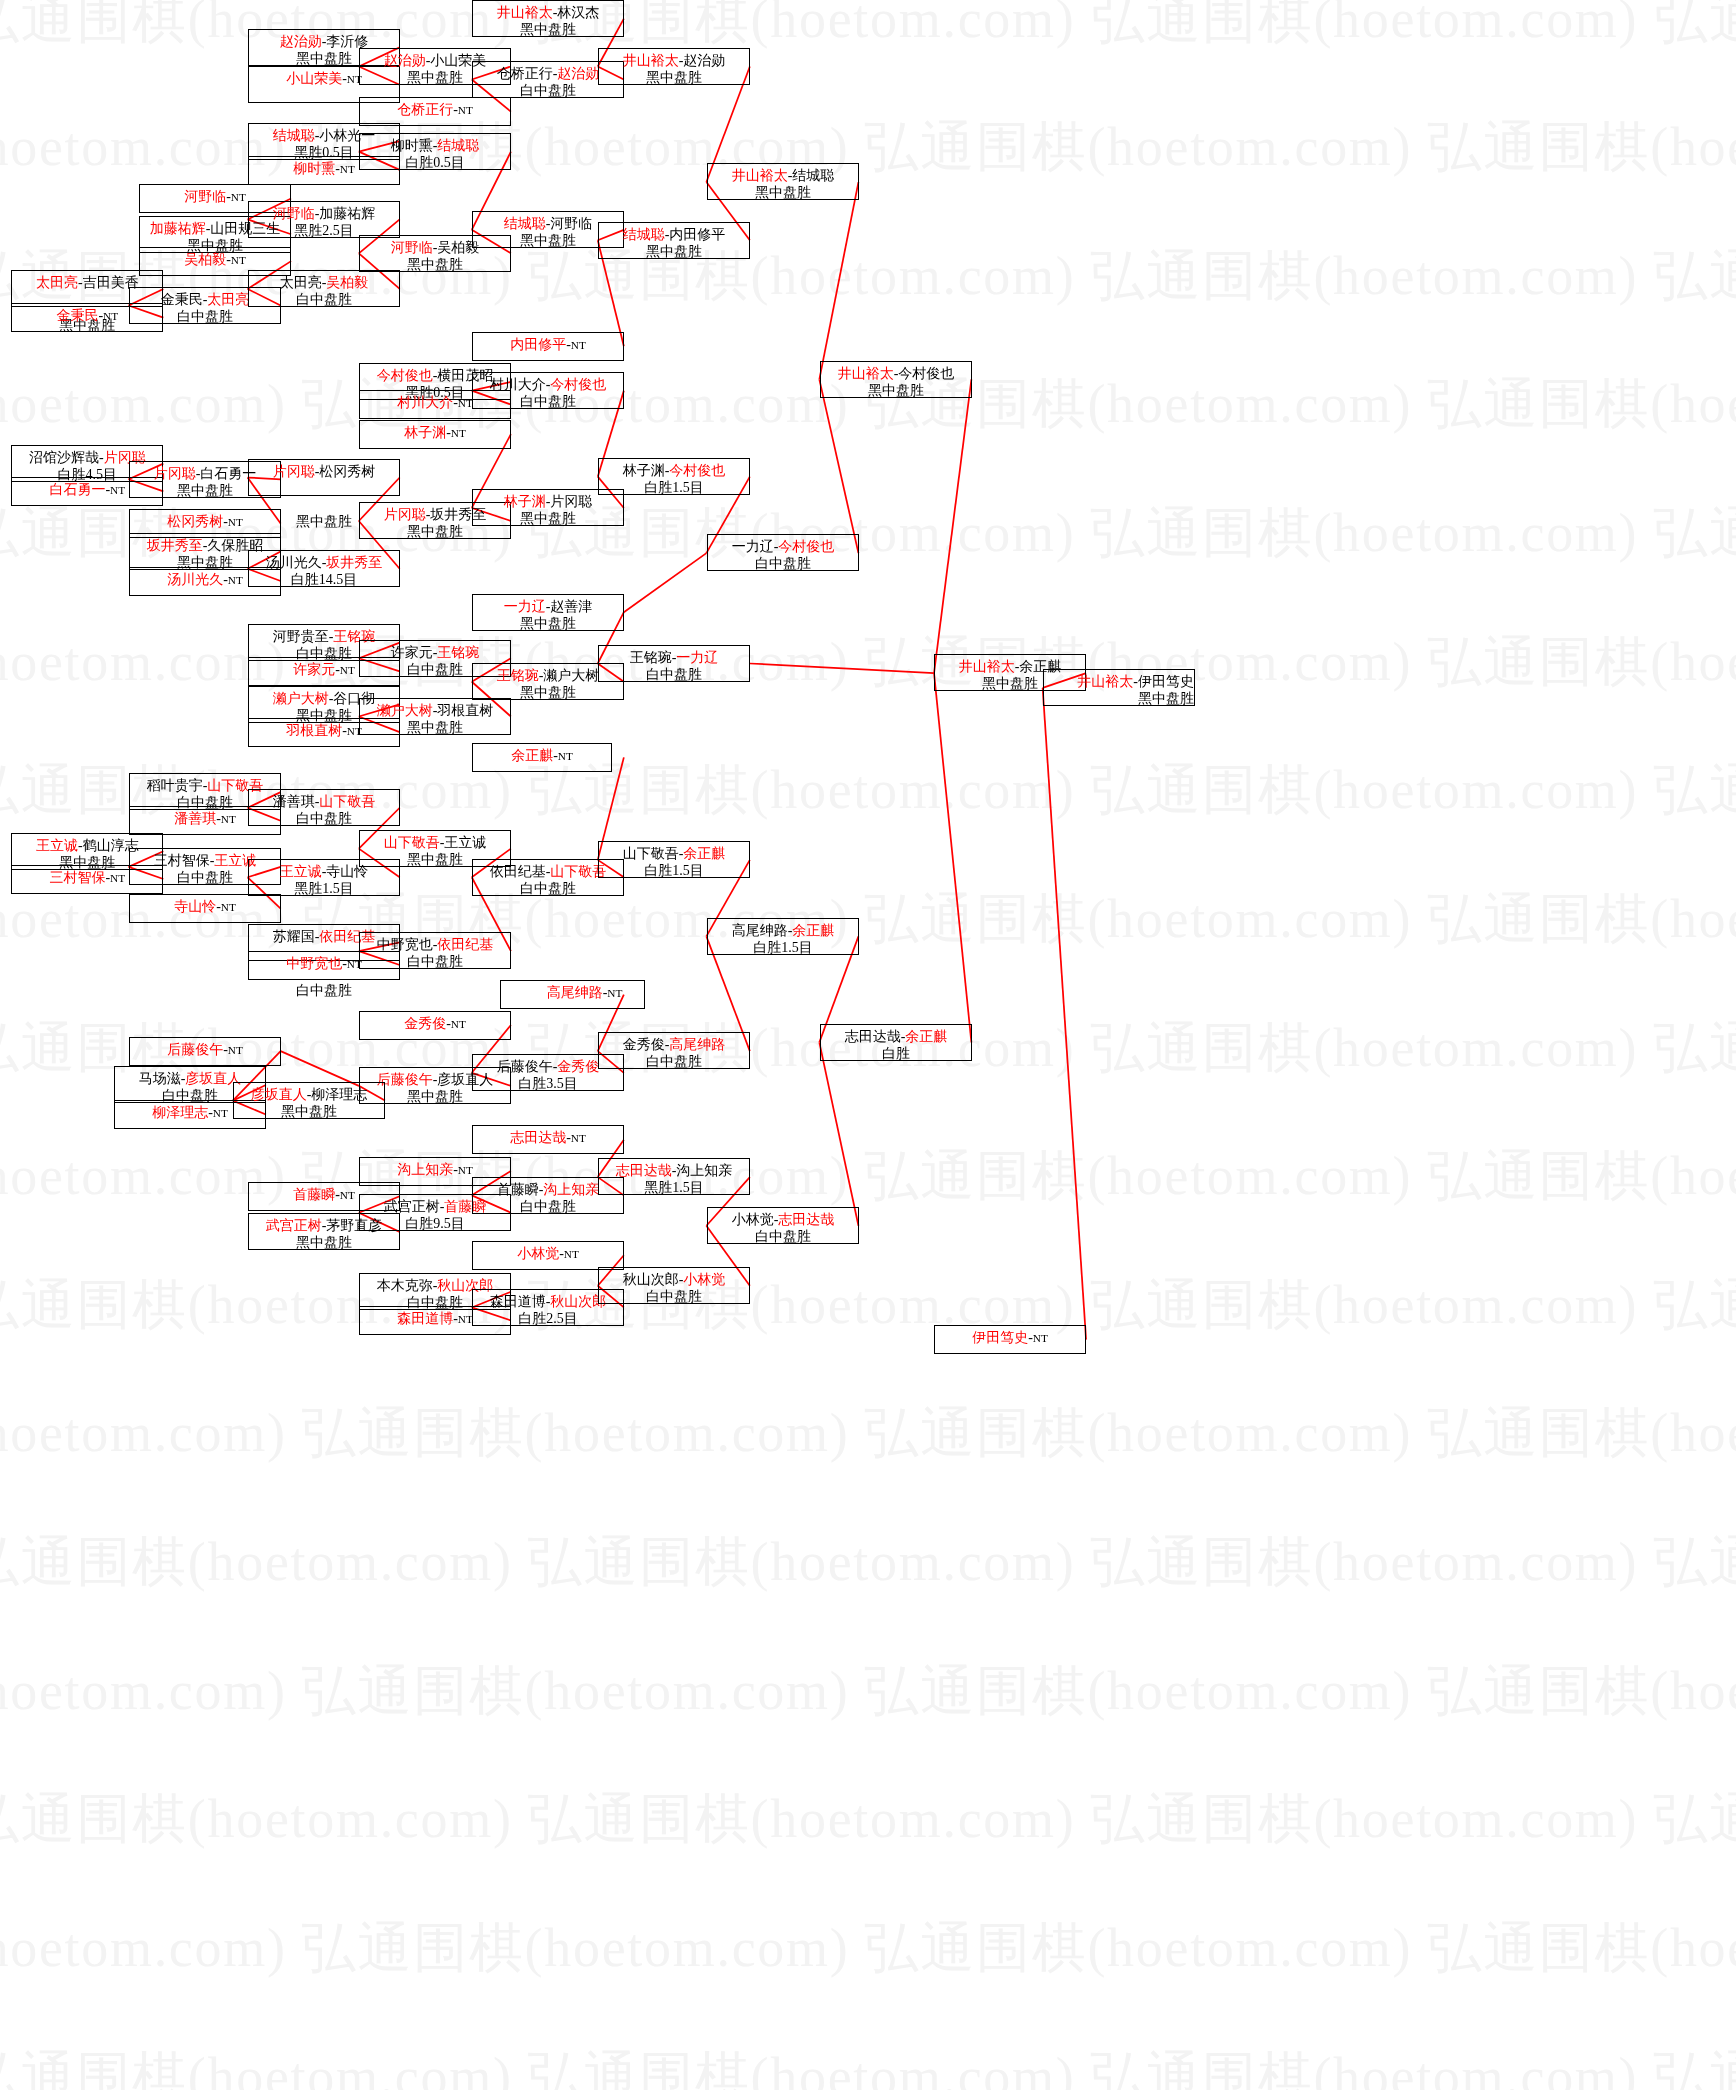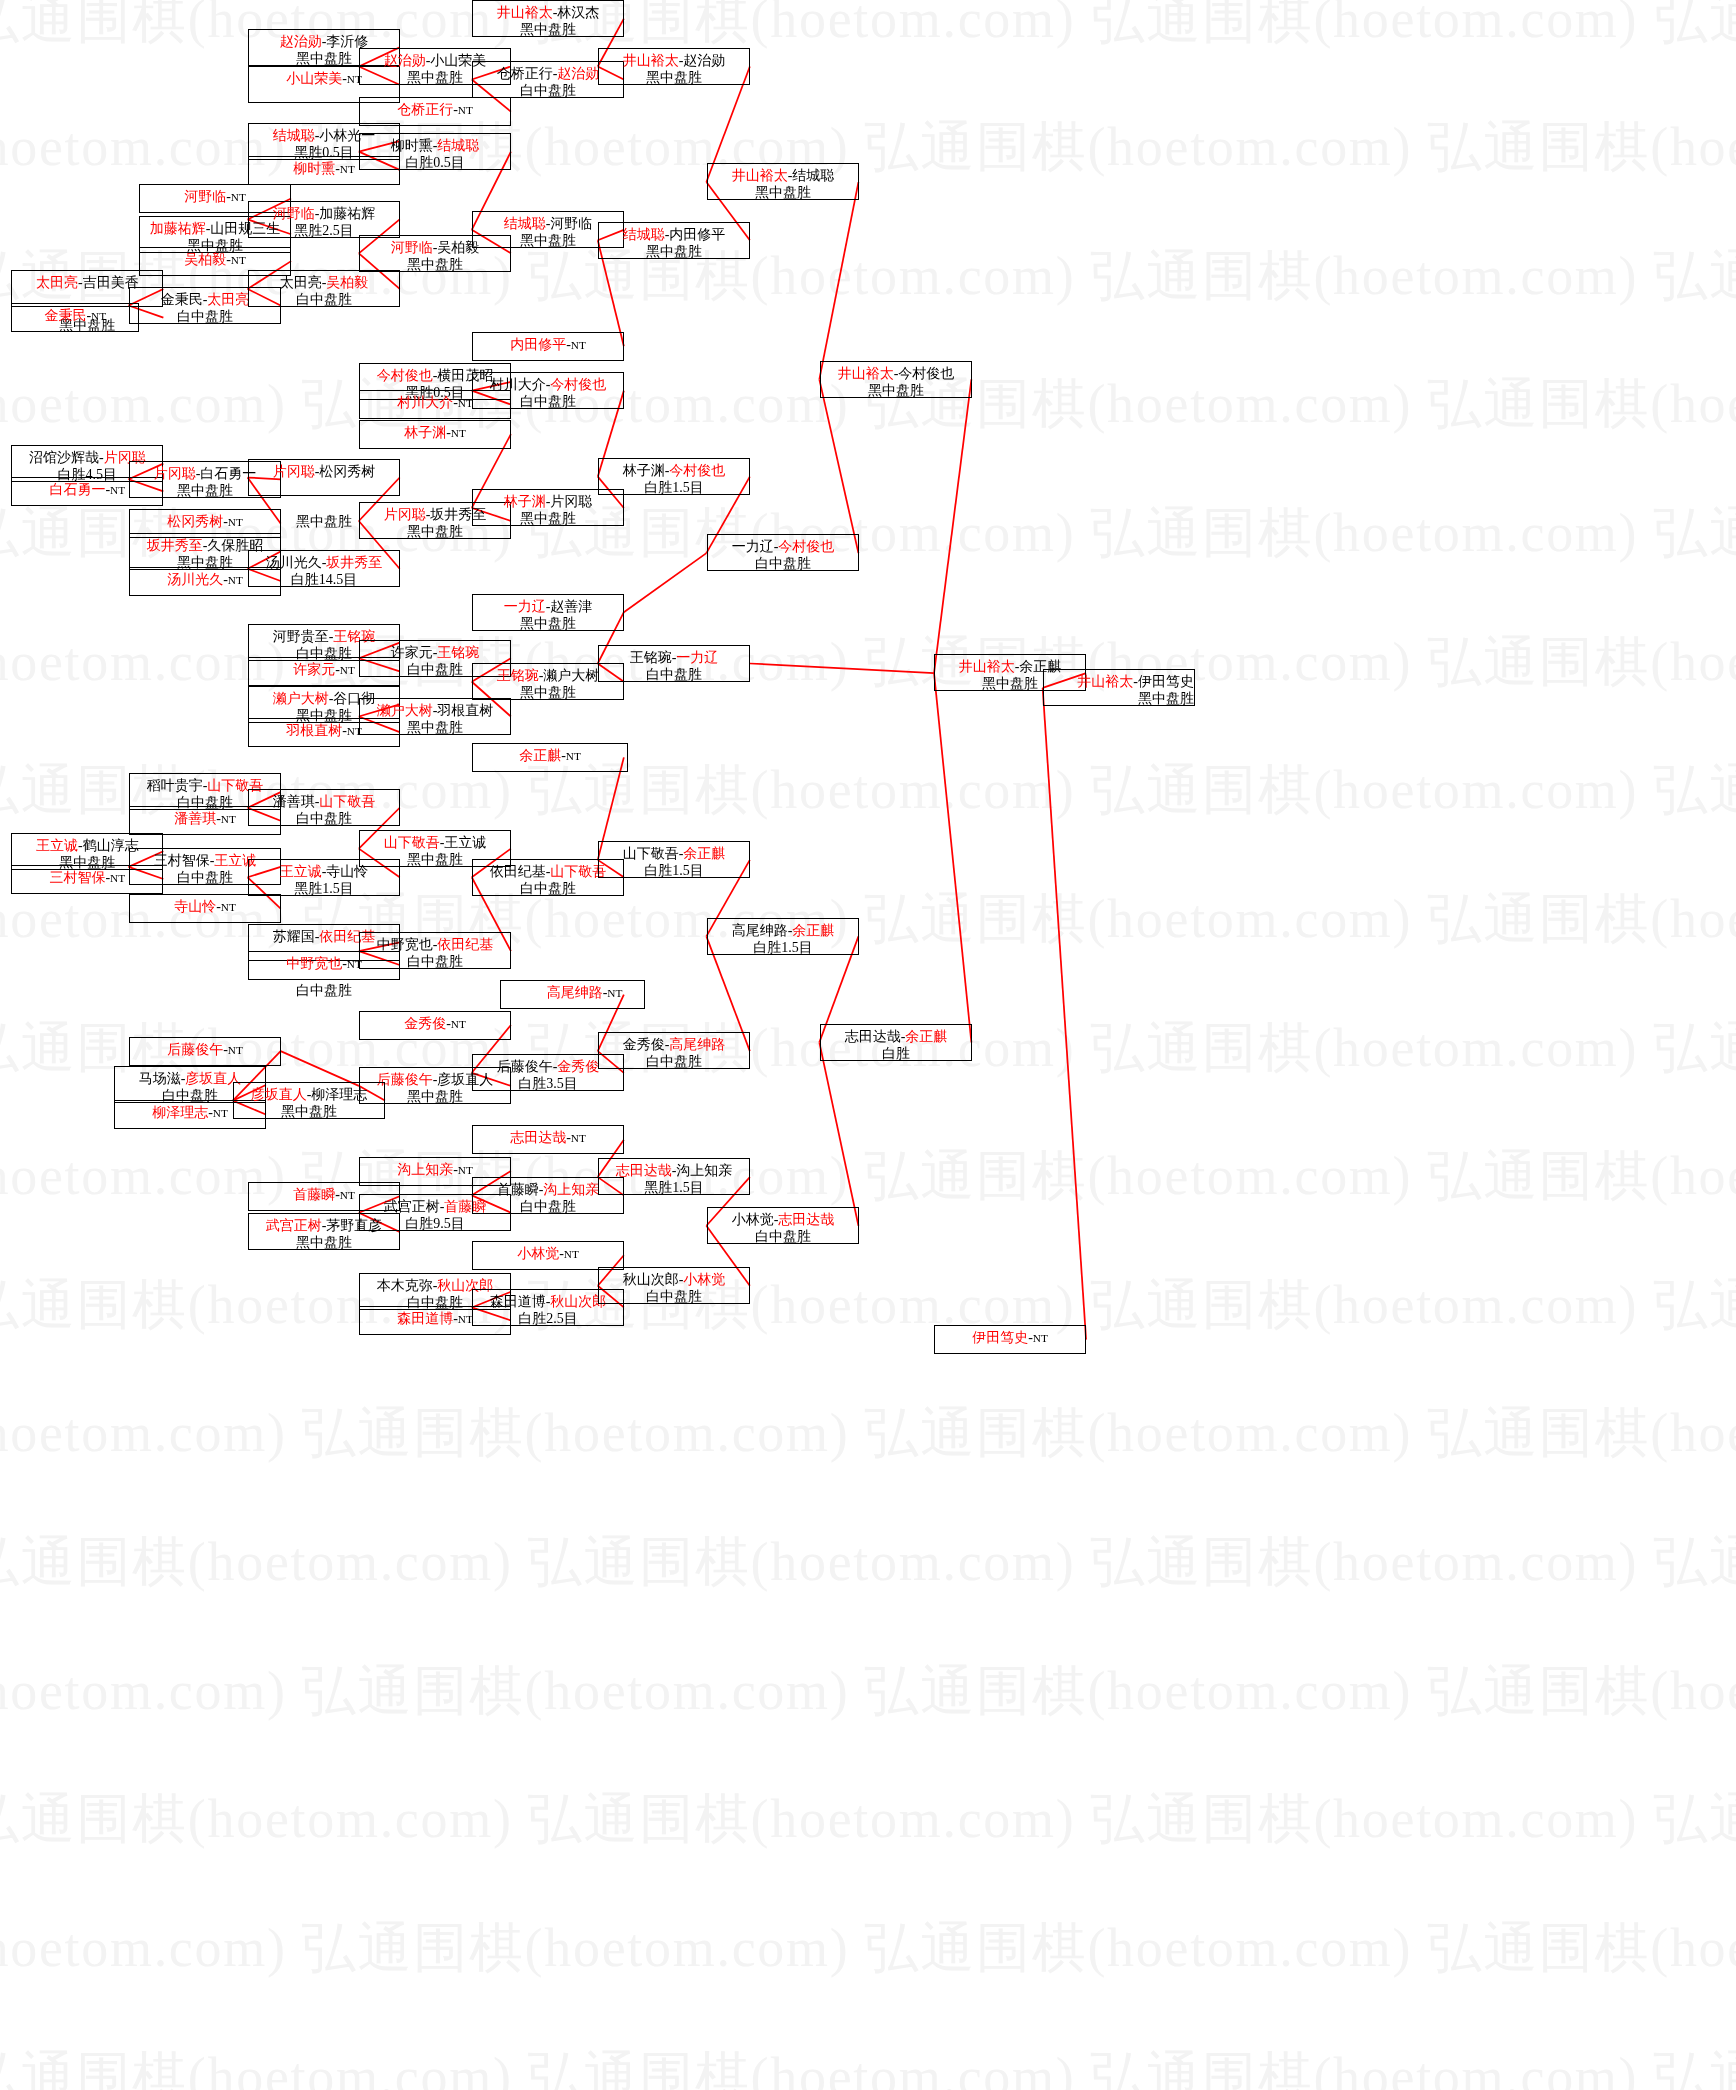--- a/index.html
+++ b/index.html
@@ -213,21 +213,21 @@
       <div class="pair"><span class="w">河野临</span><span class="sep">-</span><span class="l">加藤祐辉</span></div>
       <div class="res">黑胜2.5目</div>
     </div>
     <div class="node" id="n14" style="left: 139px; top: 247px; width: 152px; height: 29px;">
       <div class="pair"><span class="w">吴柏毅</span><span class="sep">-</span><span class="l" style="font-size: 11.3px;">NT</span></div>
     </div>
     <div class="node" id="n15" style="left: 11.3px; top: 270px; width: 152px; height: 37px; gap: 26px;">
       <div class="pair"><span class="w">太田亮</span><span class="sep">-</span><span class="l">吉田美香</span></div>
       <div class="res">黑中盘胜</div>
     </div>
-    <div class="node" id="n16" style="left: 11.3px; top: 303px; width: 128px; height: 29px;">
+    <div class="node" id="n16" style="left: 11.3px; top: 303px; width: 152px; height: 29px;">
       <div class="pair"><span class="w">金秉民</span><span class="sep">-</span><span class="l" style="font-size: 11.3px;">NT</span></div>
     </div>
     <div class="node" id="n17" style="left: 129px; top: 287px; width: 152px; height: 37px;">
       <div class="pair"><span class="l">金秉民</span><span class="sep">-</span><span class="w">太田亮</span></div>
       <div class="res">白中盘胜</div>
     </div>
     <div class="node" id="n18" style="left: 248px; top: 270px; width: 152px; height: 37px;">
       <div class="pair"><span class="l">太田亮</span><span class="sep">-</span><span class="w">吴柏毅</span></div>
       <div class="res">白中盘胜</div>
     </div>
@@ -340,21 +340,21 @@
       <div class="res">黑中盘胜</div>
     </div>
     <div class="node" id="n48" style="left: 472px; top: 663px; width: 152px; height: 37px;">
       <div class="pair"><span class="w">王铭琬</span><span class="sep">-</span><span class="l">濑户大树</span></div>
       <div class="res">黑中盘胜</div>
     </div>
     <div class="node" id="n49" style="left: 598px; top: 645px; width: 152px; height: 37px;">
       <div class="pair"><span class="l">王铭琬</span><span class="sep">-</span><span class="w">一力辽</span></div>
       <div class="res">白中盘胜</div>
     </div>
-    <div class="node" id="n50" style="left: 472px; top: 743px; width: 156px; height: 29px;">
+    <div class="node" id="n50" style="left: 472px; top: 743px; width: 140px; height: 29px;">
       <div class="pair"><span class="w">余正麒</span><span class="sep">-</span><span class="l" style="font-size: 11.3px;">NT</span></div>
     </div>
     <div class="node" id="n51" style="left: 129px; top: 773px; width: 152px; height: 37px;">
       <div class="pair"><span class="l">稻叶贵宇</span><span class="sep">-</span><span class="w">山下敬吾</span></div>
       <div class="res">白中盘胜</div>
     </div>
     <div class="node" id="n52" style="left: 129px; top: 806px; width: 152px; height: 29px;">
       <div class="pair"><span class="w">潘善琪</span><span class="sep">-</span><span class="l" style="font-size: 11.3px;">NT</span></div>
     </div>
     <div class="node" id="n53" style="left: 248px; top: 789px; width: 152px; height: 37px;">

